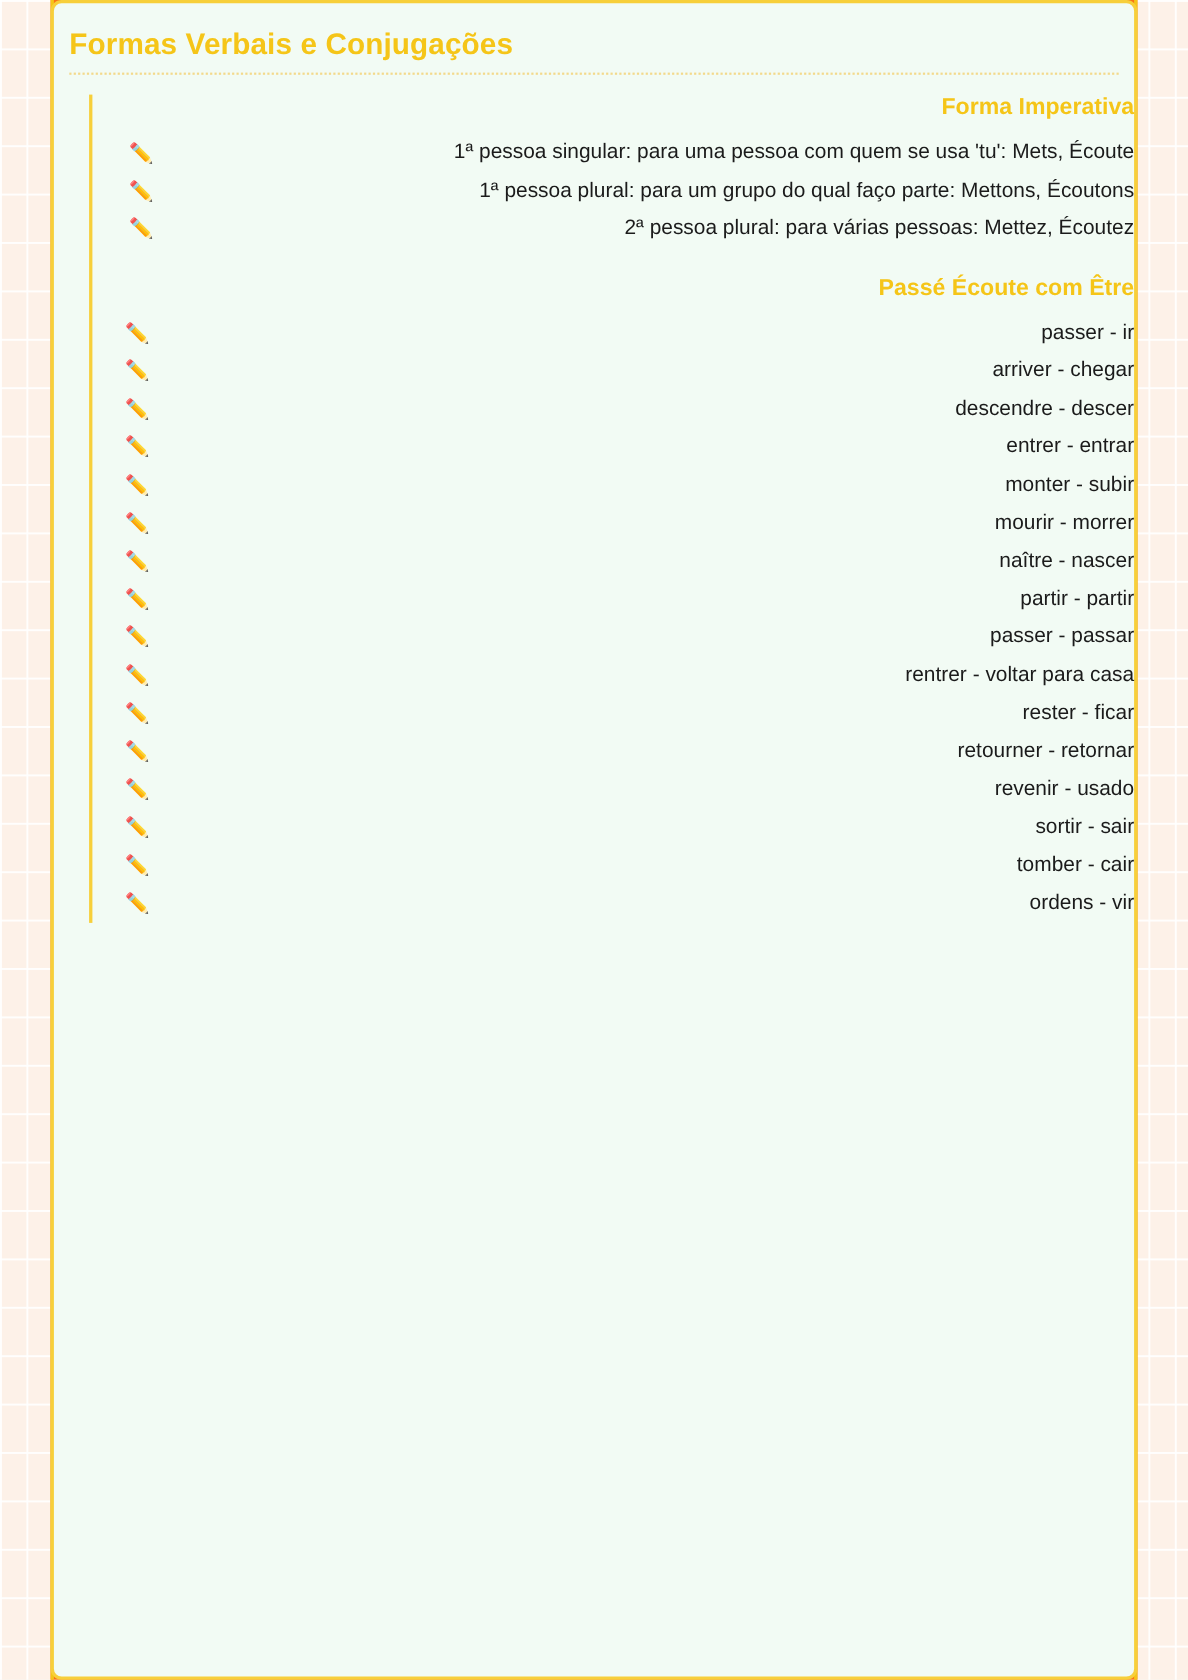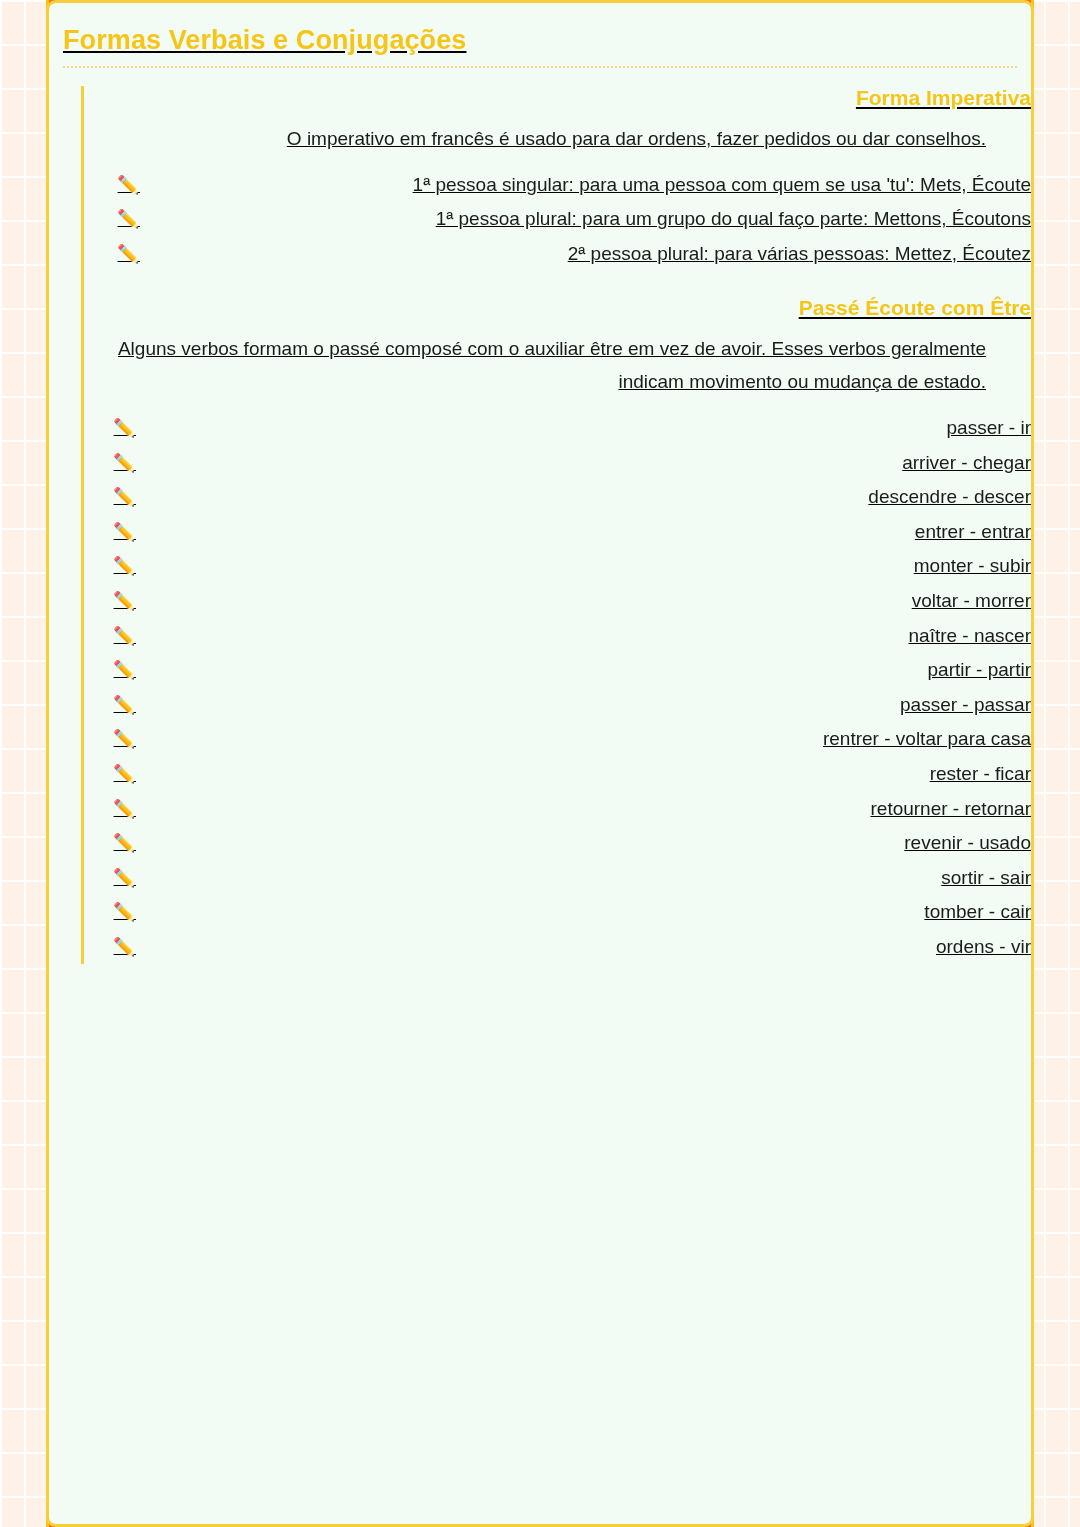--- a/index.html
+++ b/index.html
@@ -33,21 +33,20 @@
 
   .page {
     position: relative;
     z-index: 2;
     margin: 0 46px 0 46px;
     min-height: 1527px;
     background: #f97316;
     border-left: 3px solid #f5c518;
     border-right: 3px solid #f5c518;
     box-sizing: border-box;
-    text-decoration: underline;
   }
 
   .card {
     position: relative;
     margin: 0;
     padding: 0 0 0 0;
     background: #f2fbf4;
     border: 3px solid #f7cf3a;
     border-top: 3px solid #f7cf3a;
     border-radius: 10px;
@@ -126,38 +125,36 @@
 <div class="bg-bricks right"></div>
 
 <div class="page">
   <div class="card">
 
     <div class="card-title">Formas Verbais e Conjugações</div>
     <div class="title-rule"></div>
 
     <div class="section first">
       <div class="section-title">Forma Imperativa</div>
-      <p class="para">O imperativo em francês é usado para dar ordens, fazer pedidos ou dar conselhos.</p>
       <ul class="items indented">
         <li>
           <span class="bullet-icon">✏️</span>
           <span class="li-text">1ª pessoa singular: para uma pessoa com quem se usa 'tu': Mets, Écoute</span>
         </li>
         <li>
           <span class="bullet-icon">✏️</span>
           <span class="li-text">1ª pessoa plural: para um grupo do qual faço parte: Mettons, Écoutons</span>
         </li>
         <li>
           <span class="bullet-icon">✏️</span>
           <span class="li-text">2ª pessoa plural: para várias pessoas: Mettez, Écoutez</span>
         </li>
       </ul>
 
       <div class="section-title second">Passé Écoute com Être</div>
-      <p class="para">Alguns verbos formam o passé composé com o auxiliar être em vez de avoir. Esses verbos geralmente indicam movimento ou mudança de estado.</p>
       <ul class="items">
         <li>
           <span class="bullet-icon">✏️</span>
           <span class="li-text">passer - ir</span>
         </li>
         <li>
           <span class="bullet-icon">✏️</span>
           <span class="li-text">arriver - chegar</span>
         </li>
         <li>
@@ -167,21 +164,21 @@
         <li>
           <span class="bullet-icon">✏️</span>
           <span class="li-text">entrer - entrar</span>
         </li>
         <li>
           <span class="bullet-icon">✏️</span>
           <span class="li-text">monter - subir</span>
         </li>
         <li>
           <span class="bullet-icon">✏️</span>
-          <span class="li-text">voltar - morrer</span>
+          <span class="li-text">mourir - morrer</span>
         </li>
         <li>
           <span class="bullet-icon">✏️</span>
           <span class="li-text">naître - nascer</span>
         </li>
         <li>
           <span class="bullet-icon">✏️</span>
           <span class="li-text">partir - partir</span>
         </li>
         <li>

